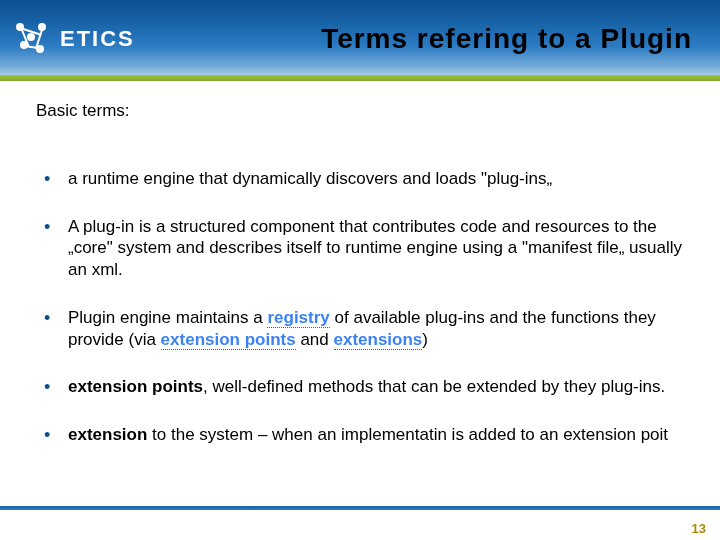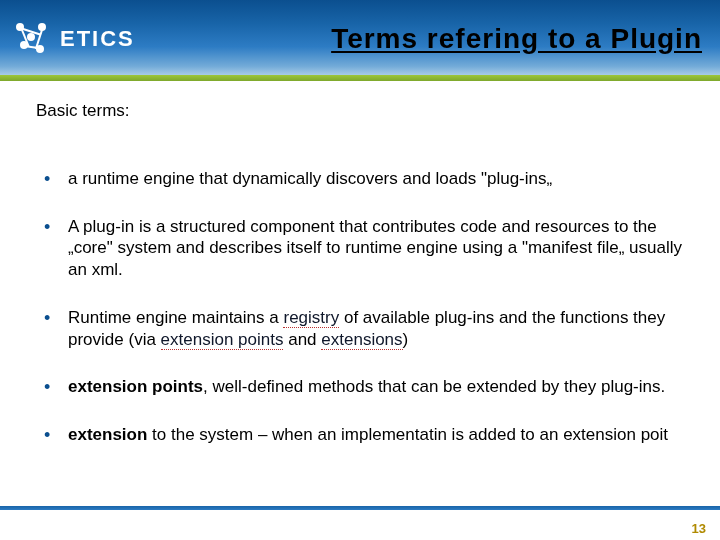--- a/index.html
+++ b/index.html
@@ -1,36 +1,36 @@
 <!DOCTYPE html>
 <html><head>
 <meta charset="utf-8">
 <style>
   * { box-sizing: border-box; margin: 0; padding: 0; }
   body { width: 720px; height: 540px; font-family: Arial, Helvetica, sans-serif; background: #fff; overflow: hidden; position: relative; }
-  .header { height: 78px; background: linear-gradient(180deg, #0b4f8f 0%, #1864a8 30%, #2d7cc4 60%, #73abd8 85%, #bad6ec 100%); position: relative; display: flex; align-items: center; padding: 0 18px 0 14px; }
+  .header { height: 78px; background: linear-gradient(180deg, #0b4f8f 0%, #1864a8 30%, #2d7cc4 60%, #73abd8 85%, #bad6ec 100%); position: relative; display: flex; align-items: center; padding: 0 28px 0 14px; }
   .header::after { content: ""; position: absolute; left: 0; right: 0; bottom: -3px; height: 6px; background: linear-gradient(180deg, #9dc63a 0%, #7ea82c 100%); }
   .logo { display: flex; align-items: center; gap: 10px; color: #fff; }
   .logo-mark { width: 36px; height: 36px; position: relative; }
   .logo-mark .dot { width: 8px; height: 8px; border-radius: 50%; background: #fff; position: absolute; }
   .d1 { left: 2px; top: 2px; } .d2 { left: 24px; top: 2px; } .d3 { left: 6px; top: 20px; } .d4 { left: 22px; top: 24px; } .d5 { left: 13px; top: 12px; }
   .logo-mark .line { position: absolute; background: #fff; height: 2px; transform-origin: left center; }
   .l1 { left: 6px; top: 6px; width: 22px; transform: rotate(18deg); }
   .l2 { left: 8px; top: 8px; width: 18px; transform: rotate(68deg); }
   .l3 { left: 28px; top: 8px; width: 20px; transform: rotate(108deg); }
   .l4 { left: 10px; top: 24px; width: 18px; transform: rotate(8deg); }
   .logo-text { font-size: 22px; font-weight: 700; letter-spacing: 2px; }
-  .title { margin-left: auto; text-align: center; color: #000; font-weight: 700; font-size: 28px; line-height: 1.08; text-decoration: underline; text-underline-offset: 3px; letter-spacing: 1px; }
+  .title { margin-left: auto; text-align: center; color: #000; font-weight: 700; font-size: 28px; line-height: 1.08; text-underline-offset: 3px; letter-spacing: 1px; }
   .content { padding: 22px 36px 0 36px; color: #000; font-size: 17px; line-height: 1.28; }
   .basic { margin-bottom: 0; }
   ul.bullets { list-style: none; padding-left: 8px; margin-top: 46px; }
   ul.bullets > li { position: relative; padding-left: 24px; margin-bottom: 26px; }
   ul.bullets > li::before { content: "•"; position: absolute; left: 0; top: 0; color: #0b4f8f; font-size: 18px; }
   .tight { margin-bottom: 4px; }
-  .dotted { color: #0f172a; border-bottom: 1px dotted #b93030; }
+  .dotted { color: #3b82f6; border-bottom: 1px dotted #b93030; font-weight: bold; }
   .bold { font-weight: 700; }
   .footer { position: absolute; left: 0; right: 0; bottom: 0; height: 30px; background: #fff; }
   .footer-bar { position: absolute; left: 0; right: 0; bottom: 24px; height: 10px; background: linear-gradient(180deg, #1864a8 0%, #2d7cc4 60%, #4b90d2 100%); border-bottom: 3px solid #9dc63a; }
   .page-num { position: absolute; right: 14px; bottom: 4px; color: #b08a00; font-weight: 700; font-size: 13px; }
 </style>
 </head>
 <body>
 
 <div class="header">
   <div class="logo">
@@ -51,21 +51,21 @@
     <span>Terms refering to a  Plugin</span><br>
   </div>
 </div>
 
 <div class="content">
   <div class="basic">Basic terms:</div>
   <ul class="bullets">
     <li><span>a runtime engine that dynamically discovers and loads "plug-ins„</span></li>
     <li class="tight"><span>A plug-in is a structured component that contributes code and resources to the „core" system and describes itself to runtime engine using a "manifest file„ usually an xml.</span></li>
     <li>
-      <span>Runtime engine maintains a </span><span class="dotted">registry</span><span> of available plug-ins and the functions they provide (via </span><span class="dotted">extension points</span><span> and </span><span class="dotted">extensions</span><span>)</span>
+      <span>Plugin engine maintains a </span><span class="dotted">registry</span><span> of available plug-ins and the functions they provide (via </span><span class="dotted">extension points</span><span> and </span><span class="dotted">extensions</span><span>)</span>
     </li>
     <li>
       <span class="bold">extension points</span><span>, well-defined methods that can be extended by they plug-ins.</span>
     </li>
     <li>
       <span class="bold">extension</span><span> to the system – when an implementatin is added to an extension poit</span>
     </li>
   </ul>
 </div>
 

